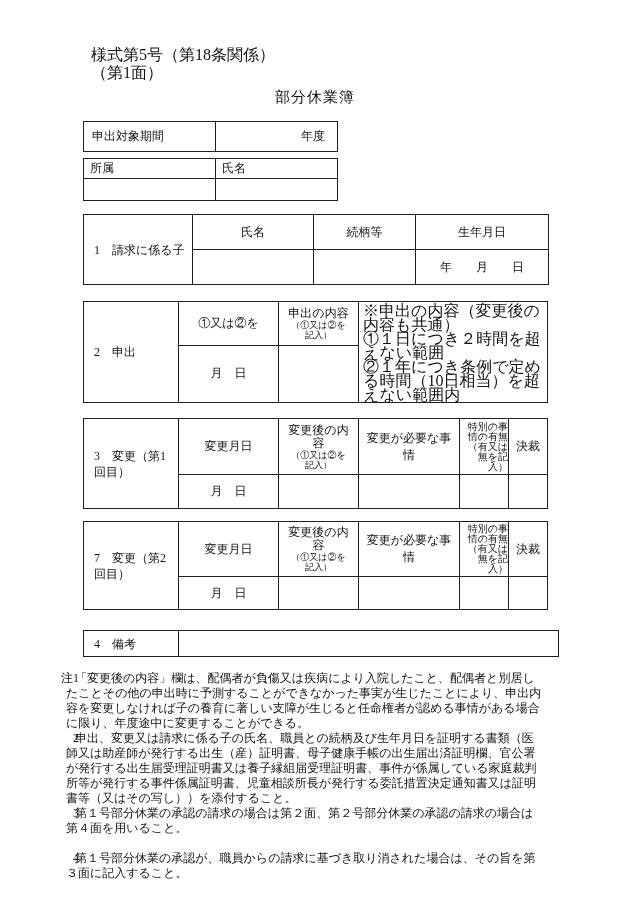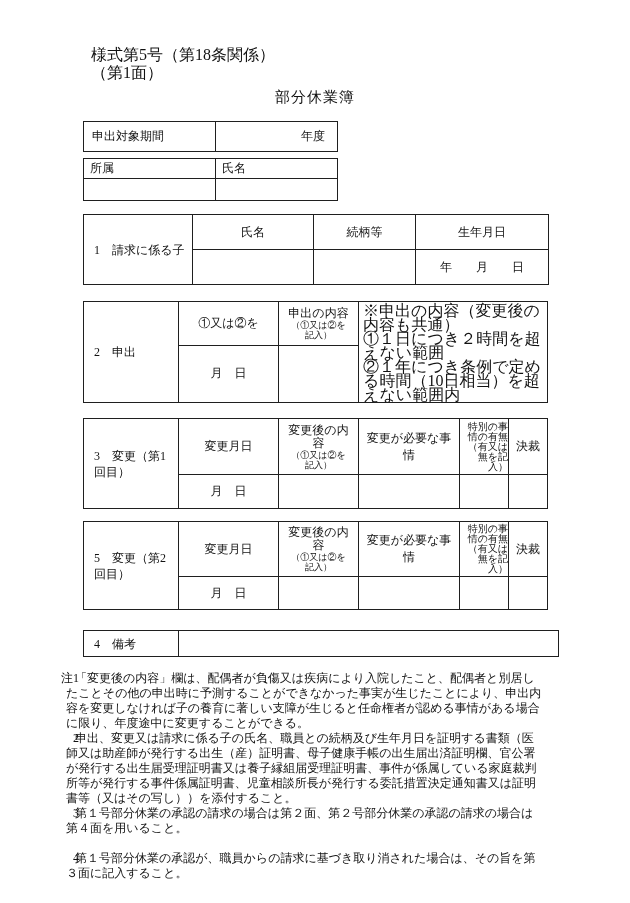--- a/index.html
+++ b/index.html
@@ -167,21 +167,21 @@
     <colgroup>
         <col style="width:95px">
         <col style="width:100px">
         <col style="width:80px">
         <col style="width:101px">
         <col style="width:49px">
         <col style="width:39px">
       </colgroup>
     <tbody>
         <tr class="r1">
-      <td rowspan="2" class="label-cell">5　変更（第2回目）</td>
+      <td rowspan="2" class="label-cell">7　変更（第2回目）</td>
       <td class="center">変更月日</td>
       <td class="center content-hdr">
         <div class="hdr-stack">変更後の内容</div>
         <div class="small-note">（①又は②を
 記入）</div>
       </td>
       <td class="center content-hdr">変更が必要な事情</td>
       <td class="tiny">特別の事
 情の有無
 （有又は

